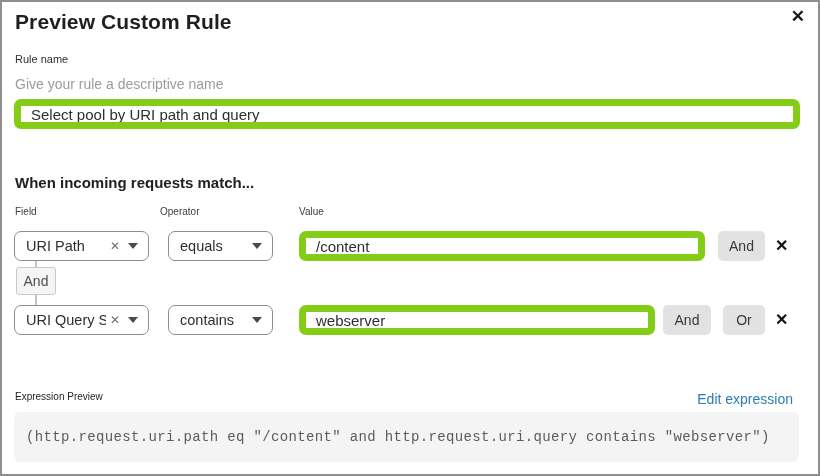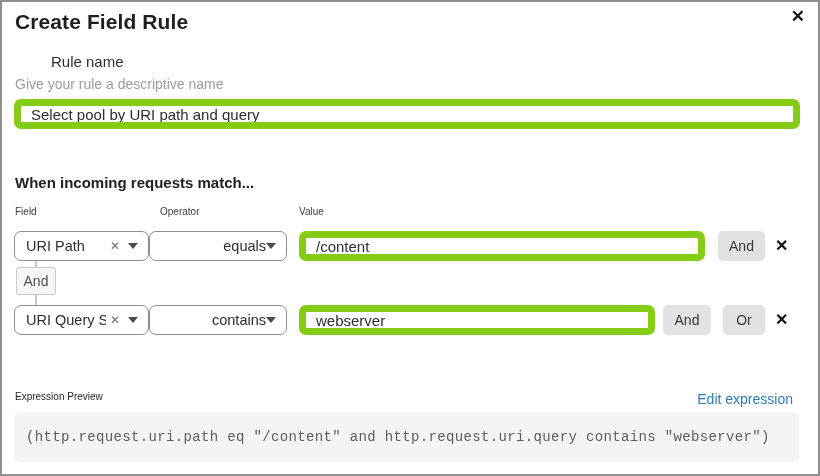--- a/index.html
+++ b/index.html
@@ -16,21 +16,21 @@
 
   .close-icon {
     position: absolute; right: 13px; top: 5px;
     font-size: 17px; font-weight: 700; color: #1b1b1b; cursor: pointer;
     line-height: 20px;
   }
   .title {
     position: absolute; left: 13px; top: 8px;
     font-size: 21px; font-weight: 700; color: #1f1f1f; letter-spacing: 0.1px;
   }
-  .rule-label { position: absolute; left: 13px; top: 51px; font-size: 15px; color: #2e2e2e; margin-left: 36px; }
+  .rule-label { position: absolute; left: 13px; top: 51px; font-size: 11px; color: #2e2e2e; }
   .rule-helper { position: absolute; left: 13px; top: 74px; font-size: 14px; color: #9c9c9c; }
   .text-input {
     position: absolute; height: 30px;
     border: 7px solid #84cc16; border-radius: 7px;
     font-family: "Liberation Sans", sans-serif;
     font-size: 15px; color: #2e2e2e; padding: 0 10px;
     background: #fff; outline: none;
   }
   .rule-input { left: 12px; top: 97px; width: 786px; }
 
@@ -49,21 +49,21 @@
   .select-text { flex: 1; font-size: 14.5px; color: #2e2e2e; white-space: nowrap; overflow: hidden; }
   .clear-x { font-size: 12px; color: #6e6e6e; margin: 0 8px 0 4px; cursor: pointer; line-height: 1; }
   .caret {
     width: 0; height: 0; flex: none;
     border-left: 5px solid transparent; border-right: 5px solid transparent;
     border-top: 6px solid #4a4a4a;
   }
   .row1 { top: 229px; }
   .row2 { top: 303px; }
   .field-select { left: 12px; width: 135px; }
-  .operator-select { left: 147px; width: 138px; text-align: right; }
+  .operator-select { left: 166px; width: 105px; }
   .value-input-1 { left: 297px; top: 229px; width: 406px; }
   .value-input-2 { left: 297px; top: 303px; width: 356px; }
 
   .logic-btn {
     position: absolute; height: 30px;
     background: #e2e2e2; border: none; border-radius: 5px;
     font-family: "Liberation Sans", sans-serif;
     font-size: 14px; color: #3a3a3a; cursor: pointer;
     display: flex; align-items: center; justify-content: center;
   }
@@ -99,21 +99,21 @@
     padding-left: 12px;
     font-family: "Liberation Mono", "DejaVu Sans Mono", monospace;
     font-size: 14px; letter-spacing: 0.35px; color: #5c5c5c; white-space: nowrap;
   }
 </style>
 </head>
 <body>
 
 <div class="dialog">
 
-  <div class="title">Create Field Rule</div>
+  <div class="title">Preview Custom Rule</div>
   <div class="close-icon">✕</div>
 
   <div class="rule-label">Rule name</div>
   <div class="rule-helper">Give your rule a descriptive name</div>
   <input class="text-input rule-input" type="text" value="Select pool by URI path and query" style="">
 
   <div class="match-heading">When incoming requests match...</div>
   <div class="col-label col-field">Field</div>
   <div class="col-label col-operator">Operator</div>
   <div class="col-label col-value">Value</div>

